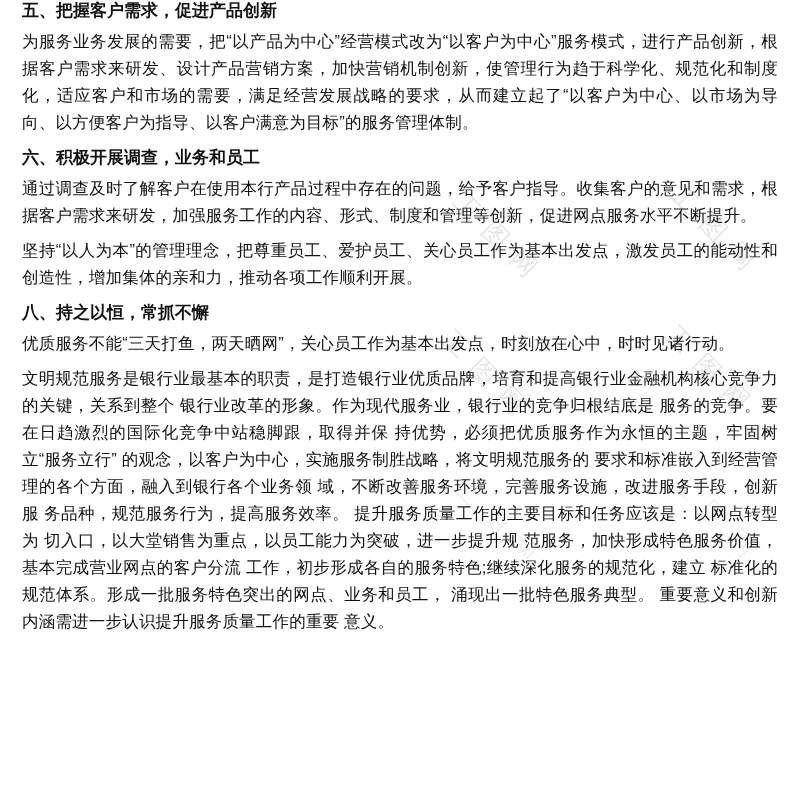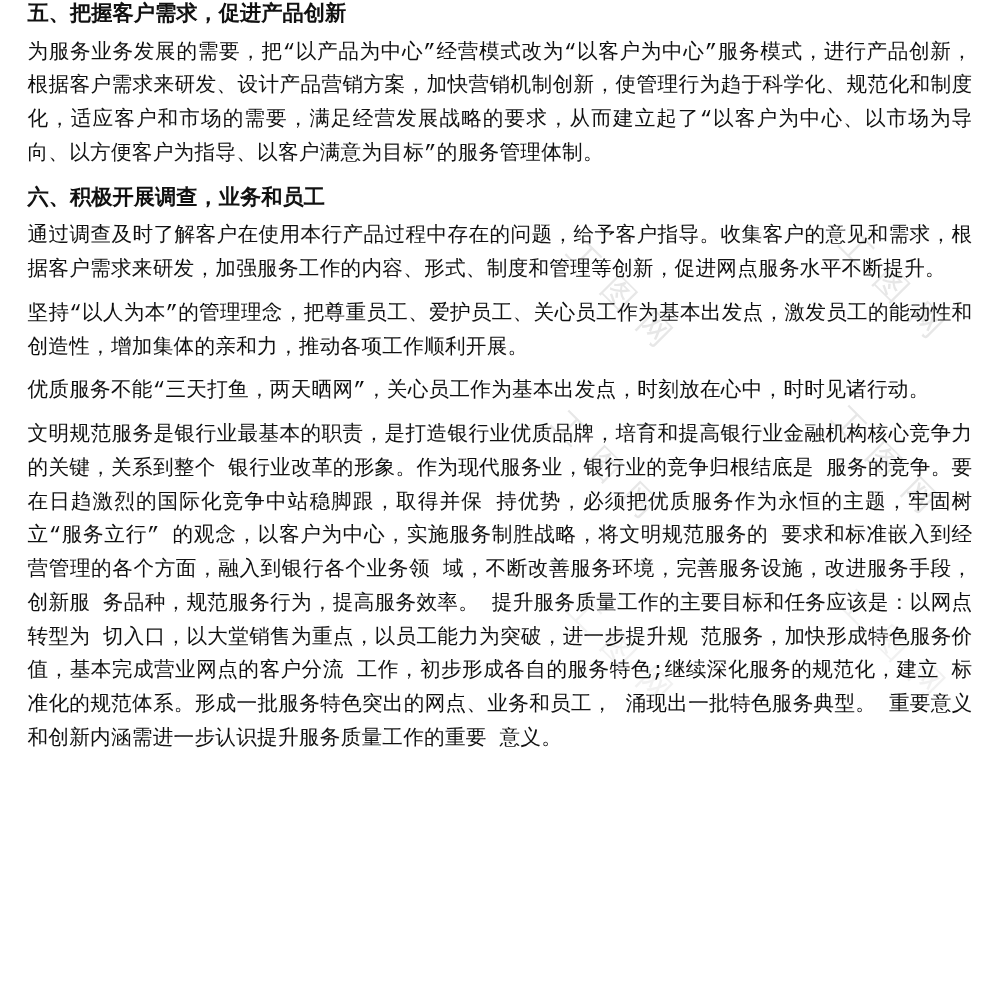--- a/index.html
+++ b/index.html
@@ -30,21 +30,20 @@
   .content h2 {
     font-size: 17px;
     font-weight: bold;
     line-height: 27px;
     margin: 6px 0 4px 0;
     text-align: left;
   }
   .content p {
     margin: 0 0 8px 0;
     letter-spacing: 0.2px;
-    font-family: Liberation Mono, monospace;
   }
   .watermark-layer {
     position: absolute;
     inset: 0;
     z-index: 1;
     pointer-events: none;
   }
   .watermark {
     position: absolute;
     color: rgba(120, 120, 120, 0.18);
@@ -74,20 +73,21 @@
   <div class="content">
 
     <h2>五、把握客户需求，促进产品创新</h2>
     <p>为服务业务发展的需要，把“以产品为中心”经营模式改为“以客户为中心”服务模式，进行产品创新，根据客户需求来研发、设计产品营销方案，加快营销机制创新，使管理行为趋于科学化、规范化和制度化，适应客户和市场的需要，满足经营发展战略的要求，从而建立起了“以客户为中心、以市场为导向、以方便客户为指导、以客户满意为目标”的服务管理体制。</p>
 
     <h2>六、积极开展调查，业务和员工</h2>
     <p>通过调查及时了解客户在使用本行产品过程中存在的问题，给予客户指导。收集客户的意见和需求，根据客户需求来研发，加强服务工作的内容、形式、制度和管理等创新，促进网点服务水平不断提升。</p>
 
     <p>坚持“以人为本”的管理理念，把尊重员工、爱护员工、关心员工作为基本出发点，激发员工的能动性和创造性，增加集体的亲和力，推动各项工作顺利开展。</p>
 
+    <h2>八、持之以恒，常抓不懈</h2>
     <p>优质服务不能“三天打鱼，两天晒网”，关心员工作为基本出发点，时刻放在心中，时时见诸行动。</p>
 
     <p>文明规范服务是银行业最基本的职责，是打造银行业优质品牌，培育和提高银行业金融机构核心竞争力的关键，关系到整个 银行业改革的形象。作为现代服务业，银行业的竞争归根结底是 服务的竞争。要在日趋激烈的国际化竞争中站稳脚跟，取得并保 持优势，必须把优质服务作为永恒的主题，牢固树立“服务立行” 的观念，以客户为中心，实施服务制胜战略，将文明规范服务的 要求和标准嵌入到经营管理的各个方面，融入到银行各个业务领 域，不断改善服务环境，完善服务设施，改进服务手段，创新服 务品种，规范服务行为，提高服务效率。 提升服务质量工作的主要目标和任务应该是：以网点转型为 切入口，以大堂销售为重点，以员工能力为突破，进一步提升规 范服务，加快形成特色服务价值，基本完成营业网点的客户分流 工作，初步形成各自的服务特色;继续深化服务的规范化，建立 标准化的规范体系。形成一批服务特色突出的网点、业务和员工， 涌现出一批特色服务典型。 重要意义和创新内涵需进一步认识提升服务质量工作的重要 意义。</p>
 
 
   </div>
 
 </div>
 
 </body></html>

